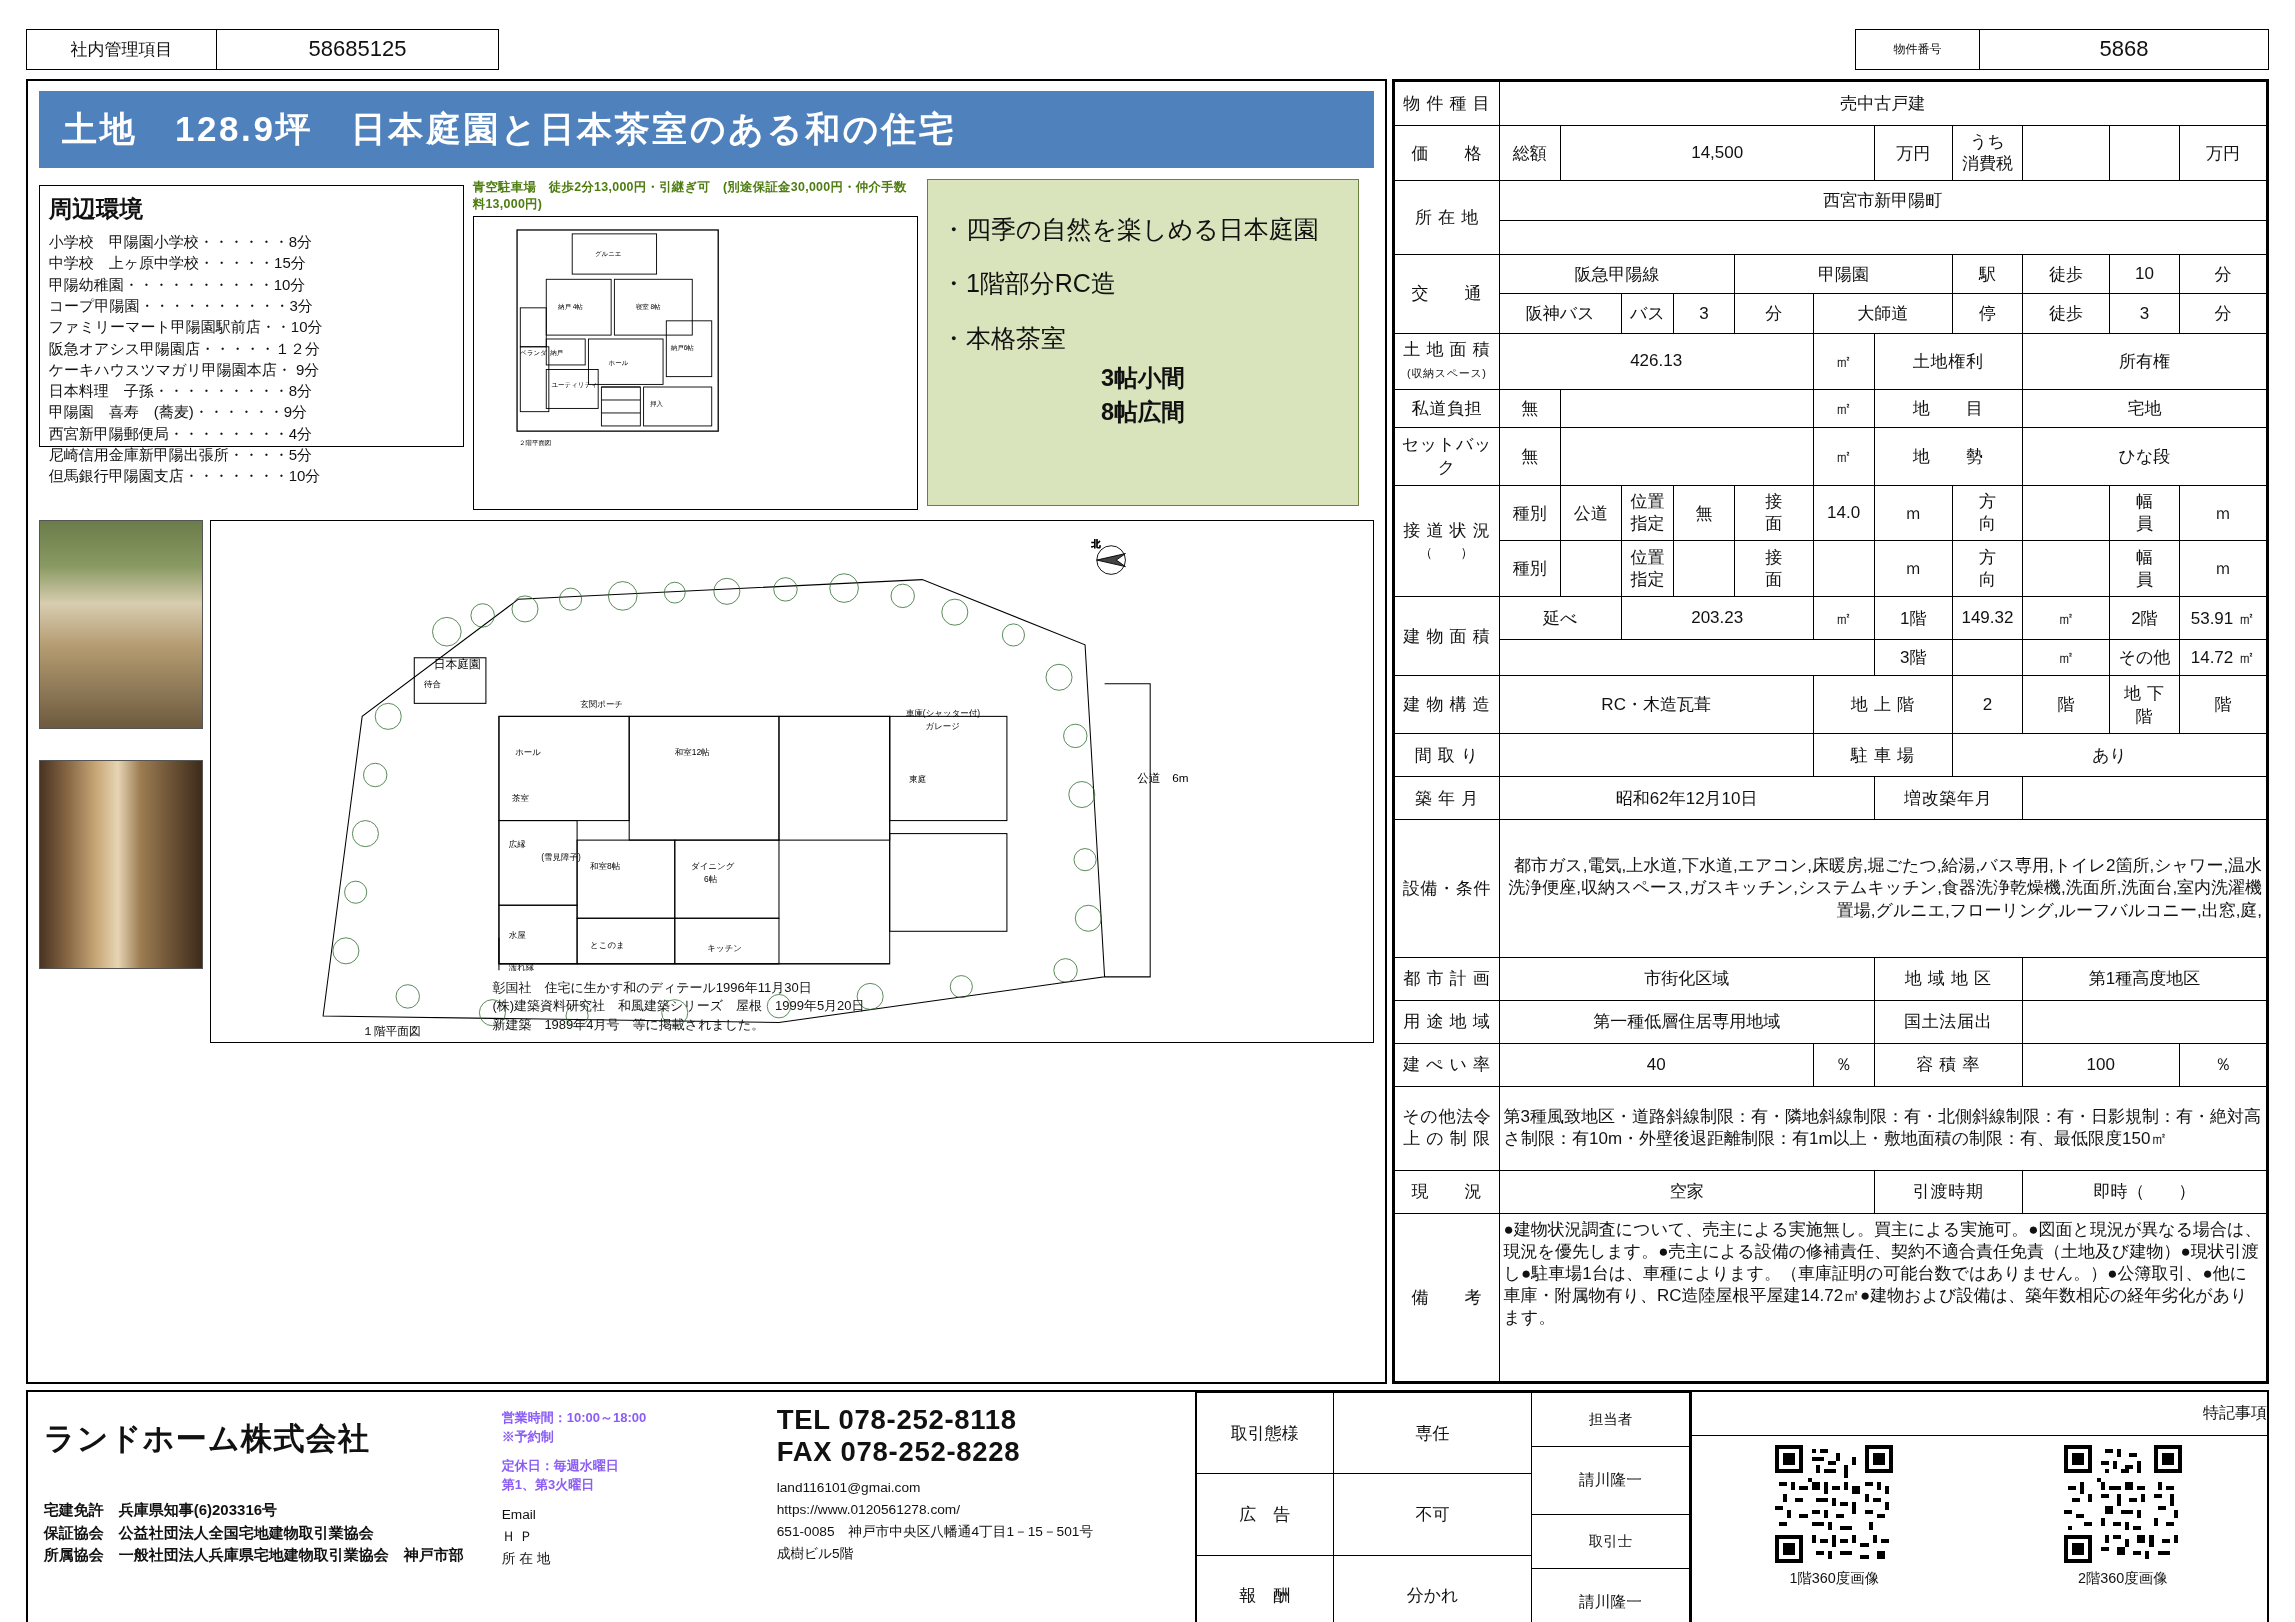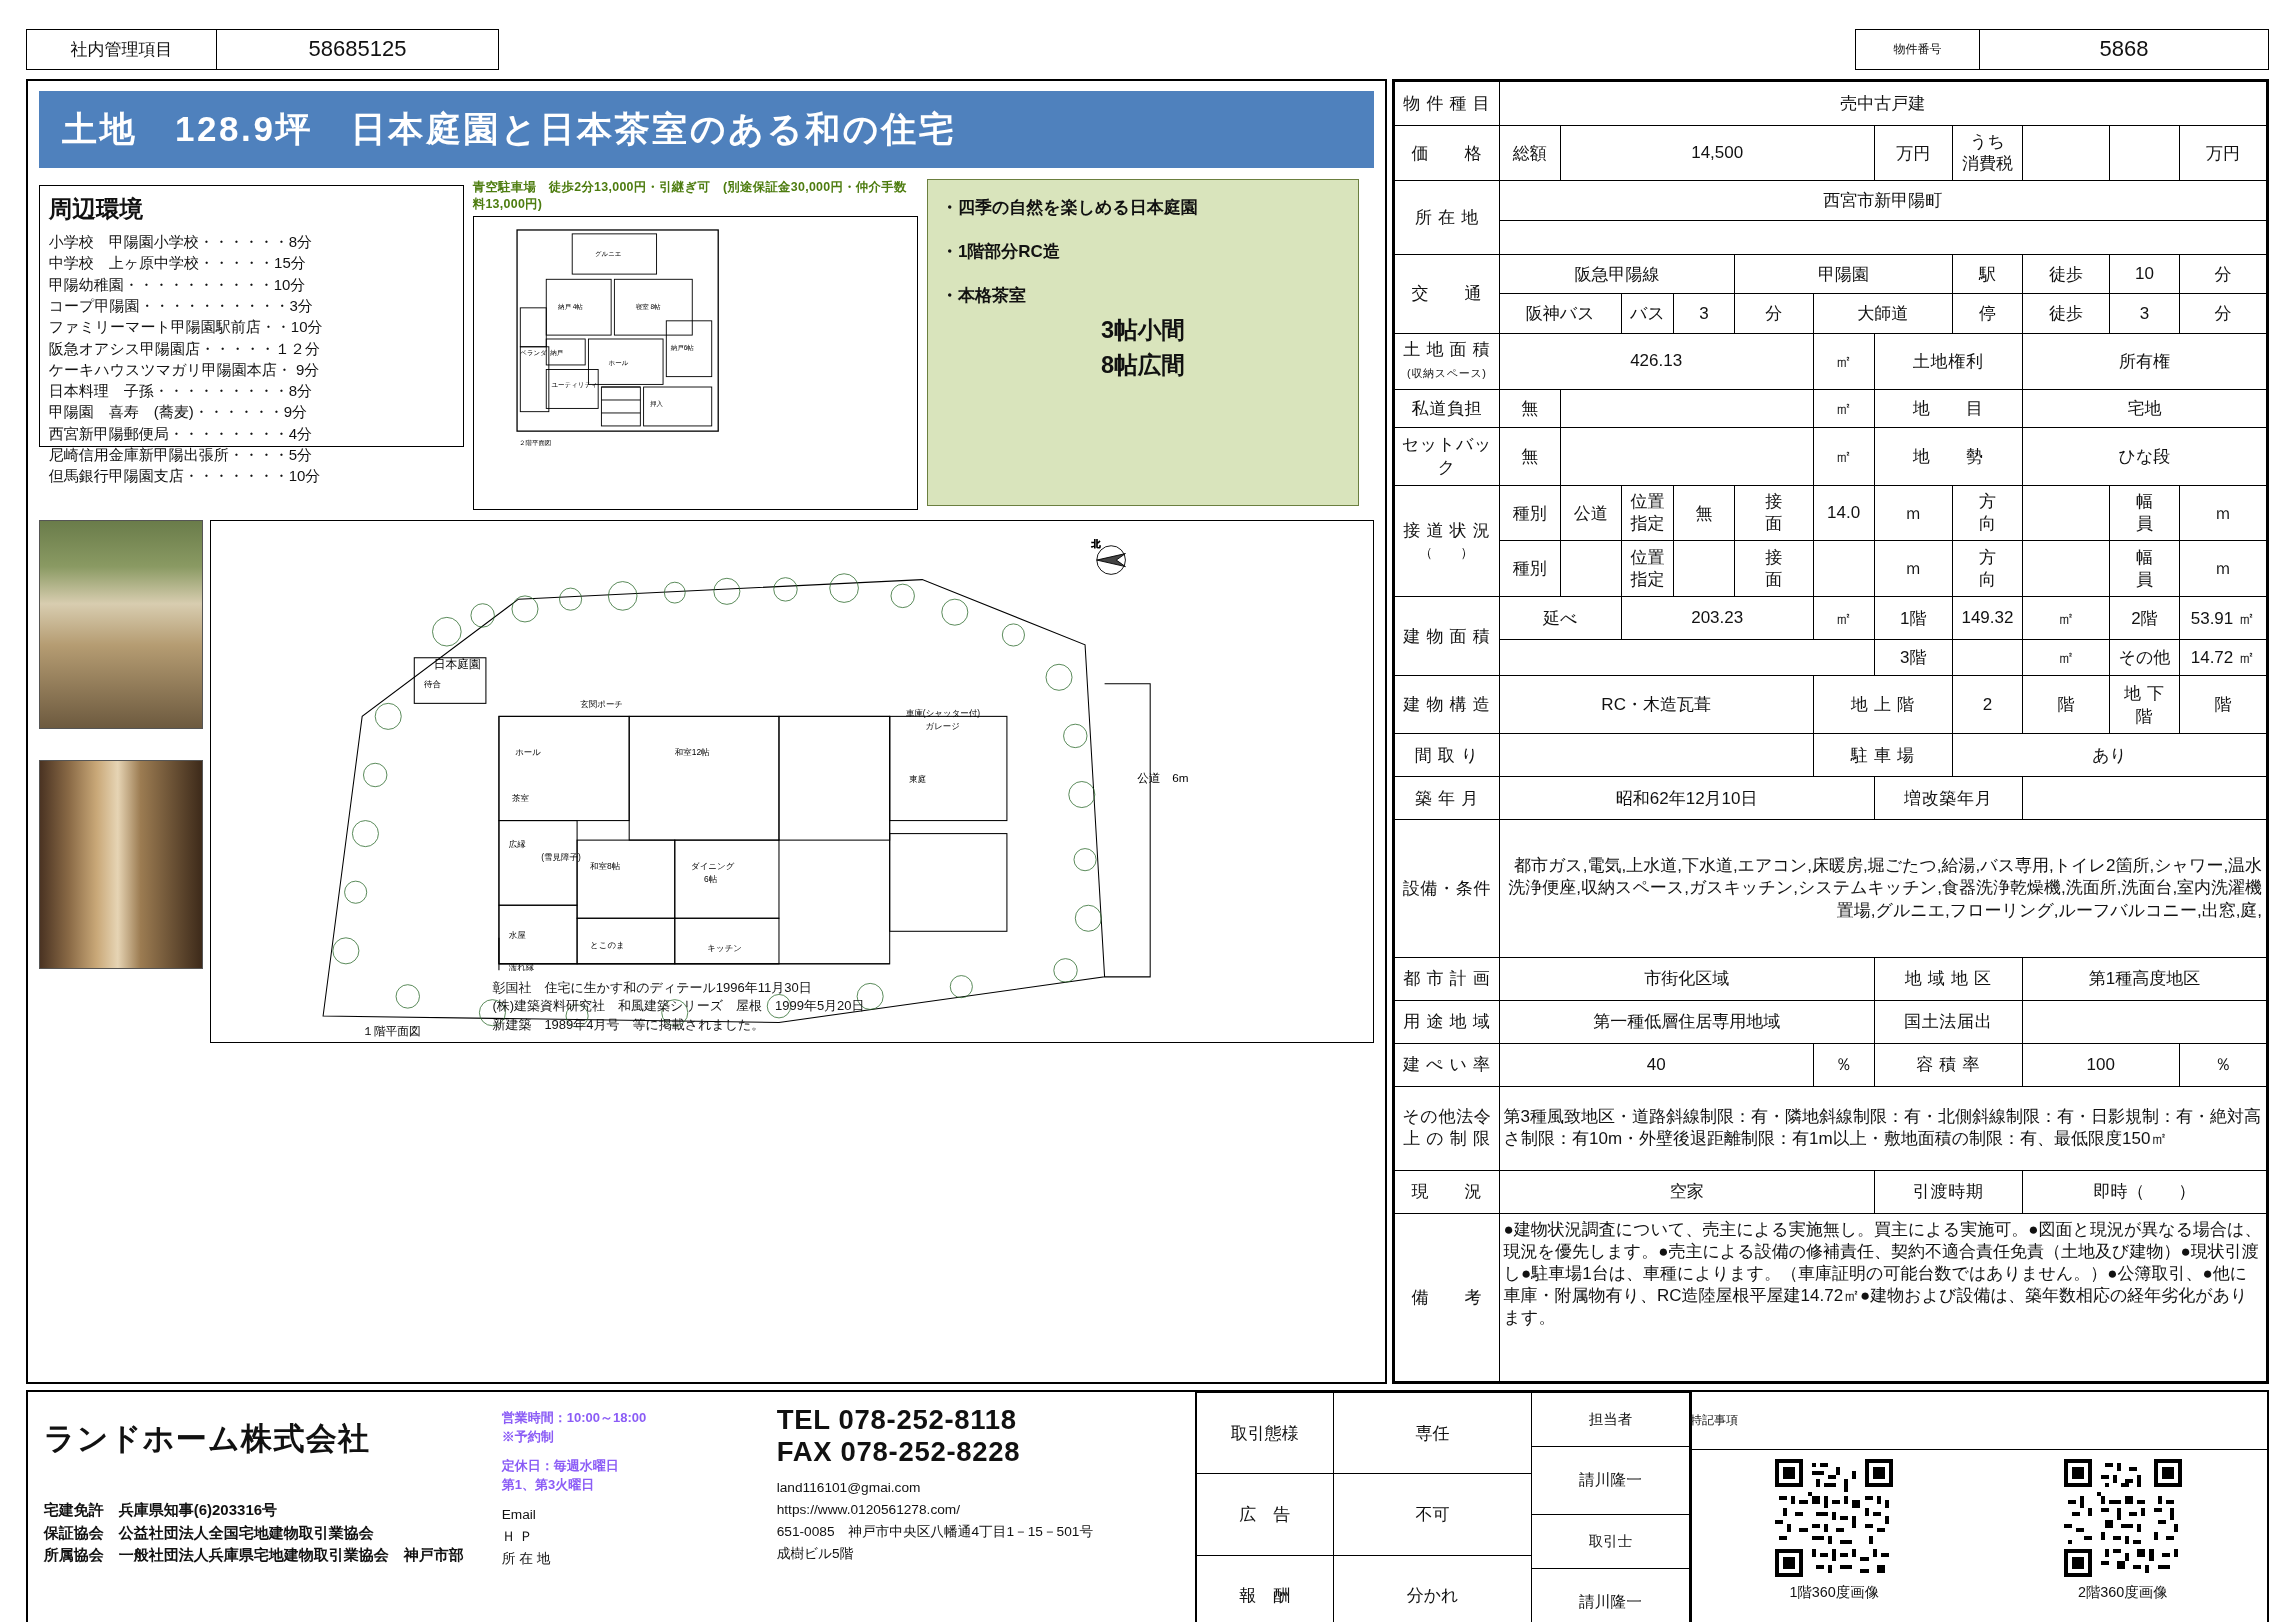--- a/index.html
+++ b/index.html
@@ -45,21 +45,21 @@
   .envbox h3 { margin:0 0 6.5px 0; font-size:23.6px; font-weight:bold; }
   .envbox ul { list-style:none; margin:0; padding:0; }
   .envbox li { font-size:15px; line-height:1.42; white-space:nowrap; }
 
   .col-b { width:445px; }
   .parking { font-size:12.4px; color:#4d7c0f; font-weight:bold; letter-spacing:0.3px; }
   .floorplan { border:1.3px solid #000; height:294px; margin-top:3.9px; position:relative; background:#fff; overflow:hidden; }
 
   .col-c { width:432px; }
   .greenbox { background:#d9e4bc; border:1.3px solid #6b7f3f; height:327px; padding:17px 13px; }
-  .greenbox p { margin:0 0 22px 0; font-size:17px; font-weight:bold; line-height:1.3; }
+  .greenbox p { margin:16px 0 22px 0; font-size:25px; font-weight:normal; line-height:1.3; }
   .greenbox .sub { margin:0; font-size:23.6px; font-weight:bold; text-align:center; line-height:1.45; }
 
   
   .row3 { display:flex; padding:9.2px 10.5px 0 10.5px; gap:7.9px; }
   .photos { width:164px; }
   .photo { width:164px; height:209px; border:0.7px solid #555; position:relative; overflow:hidden; }
   .photo-wrap { margin-bottom:31px; }
   .siteplan { flex:1; border:1.3px solid #000; height:523px; position:relative; overflow:hidden; background:#fff; }
   .credit { position:absolute; left:281px; bottom:6.5px; font-size:13px; line-height:1.45; }
 
@@ -81,21 +81,21 @@
   .f-company .lic { font-size:15px; line-height:1.5; margin-top:39px; font-weight:bold; }
   .f-hours { width:275px; font-size:13px; line-height:1.5; padding-top:3.9px; }
   .f-hours .red { color:#8b5cf6; font-weight:bold; }
   .f-tel { width:393px; }
   .f-tel .t { font-size:27.5px; font-weight:bold; letter-spacing:0.7px; }
   .f-contact { font-size:13.7px; line-height:1.6; margin-top:9.2px; }
   .f-mid { width:497px; border:2px solid #000; border-left:none; margin-left:-2px; }
   .f-mid table { border-collapse:collapse; width:100%; height:100%; }
   .f-mid td { border:0.7px solid #000; font-size:17px; text-align:center; }
   .f-right { flex:1; border:2px solid #000; border-left:none; margin-left:-2px; position:relative; }
-  .qr-head { text-align:left; font-size:12px; border-bottom:0.7px solid #000; padding:20px 0; }
+  .qr-head { text-align:right; font-size:16px; border-bottom:0.7px solid #000; padding:11px 0; }
   .qr-row { display:flex; justify-content:space-around; padding-top:9.2px; }
   .qr { width:118px; }
   .qr .code { width:118px; height:118px; }
   .qr .cap { text-align:center; font-size:14.4px; margin-top:3.9px; }
 
   .ph-garden { background:
       linear-gradient(180deg,#6a7c4a 0%,#8a9a63 22%,#d8cdb0 40%,#b59c72 60%,#6d5a3f 100%);
   }
   .ph-corridor { background:
       linear-gradient(90deg,#4a3322 0%,#8a6a46 18%,#c9a878 35%,#e6d4b4 48%,#9c7c52 62%,#3d2a1a 100%);

